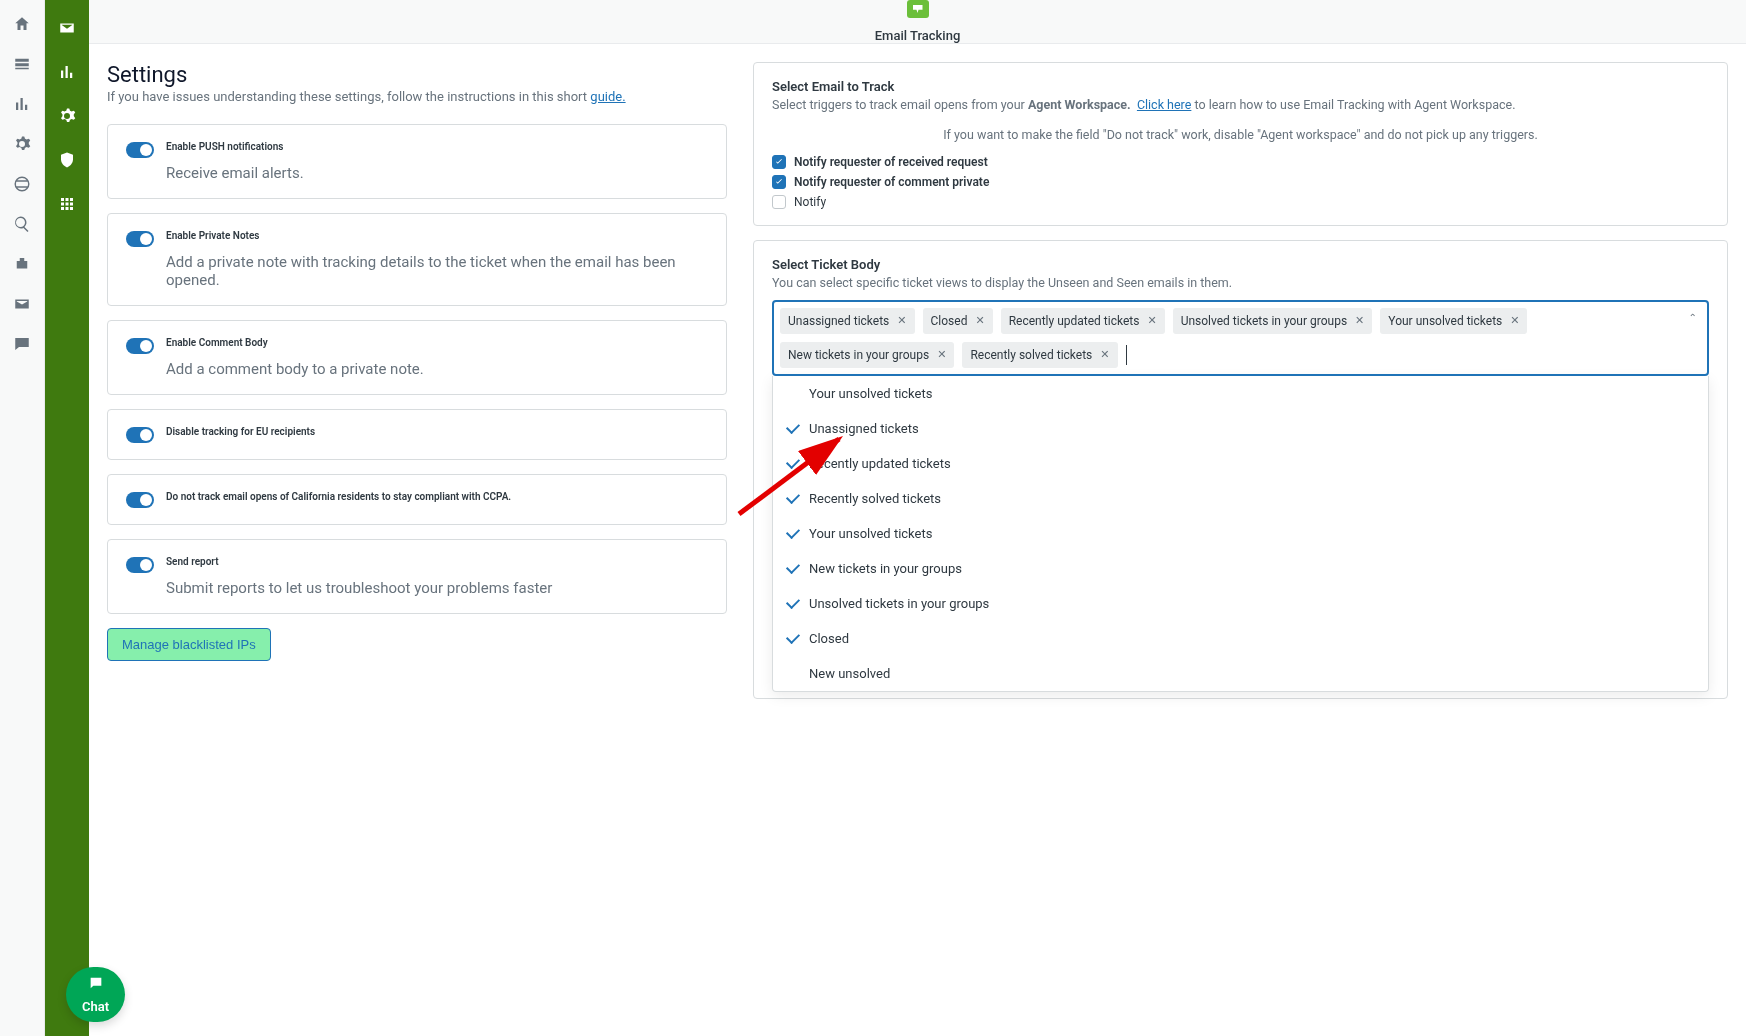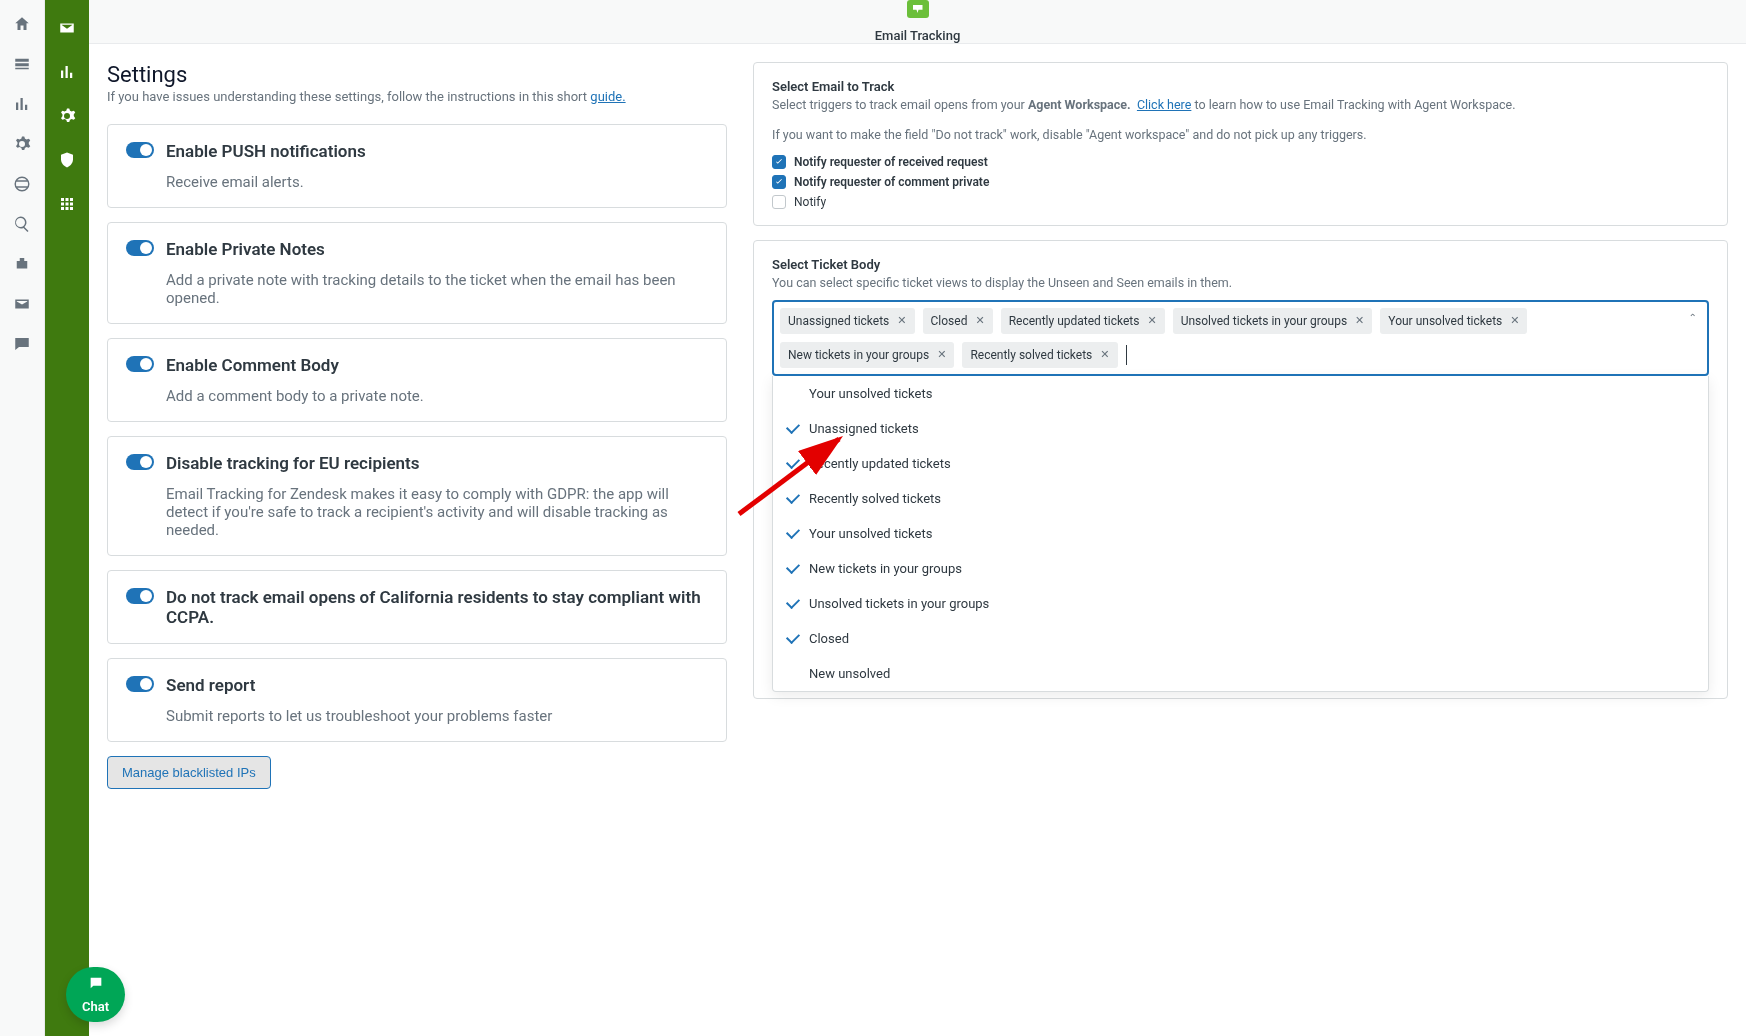--- a/index.html
+++ b/index.html
@@ -69,24 +69,24 @@
     border-radius: 4px;
     padding: 16px 18px;
     margin-bottom: 14px;
     background:#fff;
   }
   .toggle-row { display: flex; gap: 12px; align-items: flex-start; }
   .toggle {
     width: 28px; height: 16px; border-radius: 999px; background:#1f73b7; position:relative; flex-shrink:0; margin-top:1px; cursor:pointer;
   }
   .toggle::after { content:""; position:absolute; right:2px; top:2px; width:12px; height:12px; background:#fff; border-radius:50%; }
-  .toggle-label { font-size: 17px; font-weight: 600; color:#2f3941; }
+  .toggle-label { font-size: 10px; font-weight: 600; color:#2f3941; }
   .toggle-desc { font-size: 15px; color:#68737d; margin-top:12px; }
   .btn-outline {
-    border:1px solid #1f73b7; color:#1f73b7; background:#e5e5e5; border-radius:4px;
+    border:1px solid #1f73b7; color:#1f73b7; background:#86efac; border-radius:4px;
     padding: 8px 14px; font-size:13px; cursor:pointer;
   }
   .section-title { font-weight:600; color:#2f3941; font-size:13px; }
   .section-desc { font-size:12.5px; color:#68737d; margin-top:2px; line-height:1.4; }
   .link { color:#1f73b7; text-decoration:underline; cursor:pointer; }
   .chklist { margin-top:12px; display:flex; flex-direction:column; gap:6px; }
   .chkrow { display:flex; align-items:center; gap:8px; font-size:12px; color:#2f3941; }
   .chkbox {
     width:14px; height:14px; border-radius:3px; border:1px solid #c2c8cc; display:inline-flex; align-items:center; justify-content:center; flex-shrink:0;
     background:#fff;
@@ -251,21 +251,20 @@
               <div class="toggle-desc">Add a comment body to a private note.</div>
             </div>
           </div>
         </div>
 
         <div class="card">
           <div class="toggle-row">
             <div class="toggle"></div>
             <div>
               <div class="toggle-label">Disable tracking for EU recipients</div>
-              <div class="toggle-desc">Email Tracking for Zendesk makes it easy to comply with GDPR: the app will detect if you're safe to track a recipient's activity and will disable tracking as needed.</div>
             </div>
           </div>
         </div>
 
         <div class="card">
           <div class="toggle-row">
             <div class="toggle"></div>
             <div>
               <div class="toggle-label">Do not track email opens of California residents to stay compliant with CCPA.</div>
             </div>
@@ -285,21 +284,21 @@
         <button class="btn-outline">Manage blacklisted IPs</button>
       </div>
 
       <div class="rightcol">
 
         <div class="card">
           <div class="section-title">Select Email to Track</div>
           <div class="section-desc">
             <span>Select triggers to track email opens from your </span><b>Agent Workspace.</b>&nbsp;&nbsp;<span class="link">Click here</span><span> to learn how to use Email Tracking with Agent Workspace.</span>
           </div>
-          <div class="section-desc" style="margin-top:12px;">If you want to make the field "Do not track" work, disable "Agent workspace" and do not pick up any triggers.</div>
+          <div class="section-desc" style="margin-top:12px;text-align:center;">If you want to make the field "Do not track" work, disable "Agent workspace" and do not pick up any triggers.</div>
           <div class="chklist" id="chklist">
               <div class="chkrow">
                 <span class="chkbox checked">
                   <svg viewBox="0 0 24 24">
                     <path d="M9 16l-4-4 1.4-1.4L9 13.2l8.6-8.6L19 6z"></path>
                   </svg>
                 </span>
                 <span class="lbl">Notify requester of received request</span>
               </div>
               <div class="chkrow">

